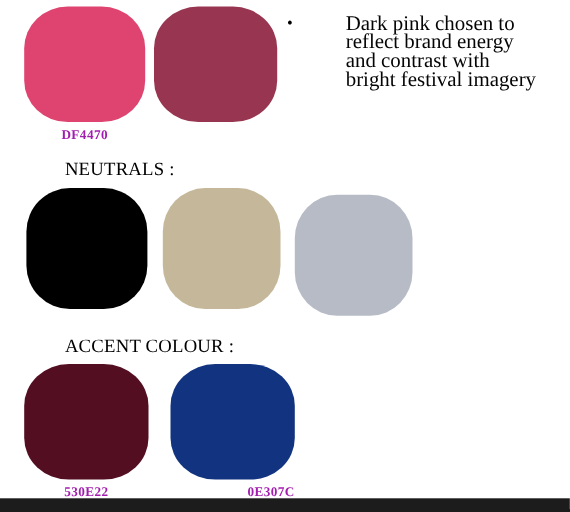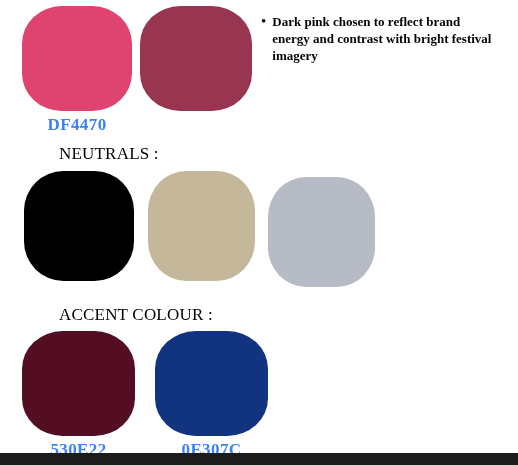--- a/index.html
+++ b/index.html
@@ -25,23 +25,23 @@
   .swatch {
     position: absolute;
     border-radius: 36%;
   }
 
   
   .hex-label {
     position: absolute;
     font-family: "Liberation Serif", "DejaVu Serif", serif;
     font-weight: bold;
-    font-size: 17px;
+    font-size: 12px;
     letter-spacing: 0.4px;
-    color: #3b82f6;
+    color: #a21caf;
     text-align: center;
     white-space: nowrap;
   }
 
   
   .section-heading {
     position: absolute;
     font-family: "Liberation Serif", "DejaVu Serif", serif;
     font-weight: normal;
     font-size: 17px;
@@ -62,24 +62,25 @@
   }
   .note-bullet {
     font-size: 15px;
     line-height: 17px;
     color: #000000;
     margin-right: 6px;
     flex: 0 0 auto;
   }
   .note-text {
     font-family: "Liberation Serif", "DejaVu Serif", serif;
-    font-weight: bold;
-    font-size: 13px;
+    font-weight: normal;
+    font-size: 19px;
     line-height: 17px;
     color: #050505;
+    margin-left: 42px;
   }
 
   
   .footer-bar {
     position: absolute;
     left: 0;
     top: 453px;
     width: 518px;
     height: 12px;
   }
@@ -112,17 +113,17 @@
 
 
   <div class="section-heading" style="left:18px; top:305px;">ACCENT COLOUR :</div>
 
   <div class="swatch" style="left:22px; top:331px; width:113px; height:105px; background:#530e22;"></div>
 
   <div class="swatch" style="left:155px; top:331px; width:113px; height:105px; background:#123480;"></div>
 
   <div class="hex-label" style="left:22px; top:440px; width:113px;">530E22</div>
 
-  <div class="hex-label" style="left:155px; top:440px; width:113px;">0E307C</div>
+  <div class="hex-label" style="left:155px; top:440px; width:113px;text-align:right;">0E307C</div>
 
   <div class="footer-bar" style="background:#1c1c1c;"></div>
 
 </div>
 
 </body></html>

